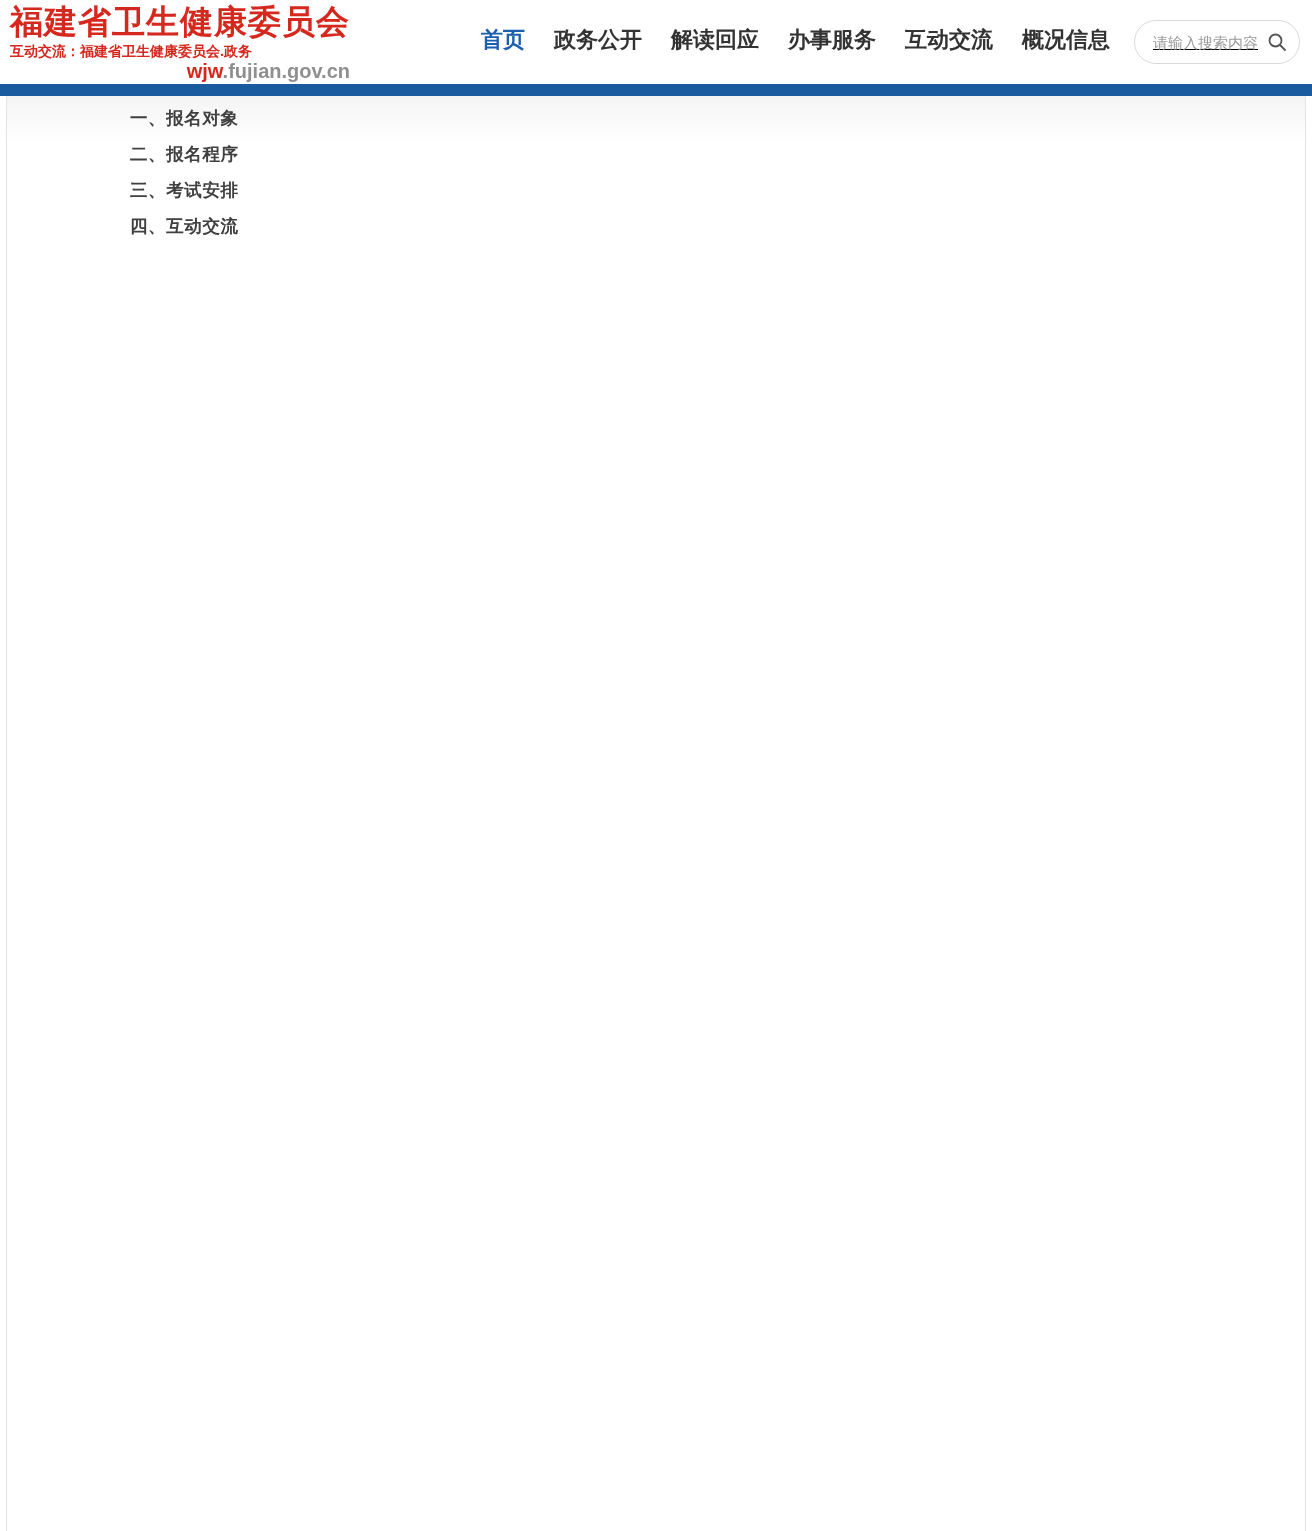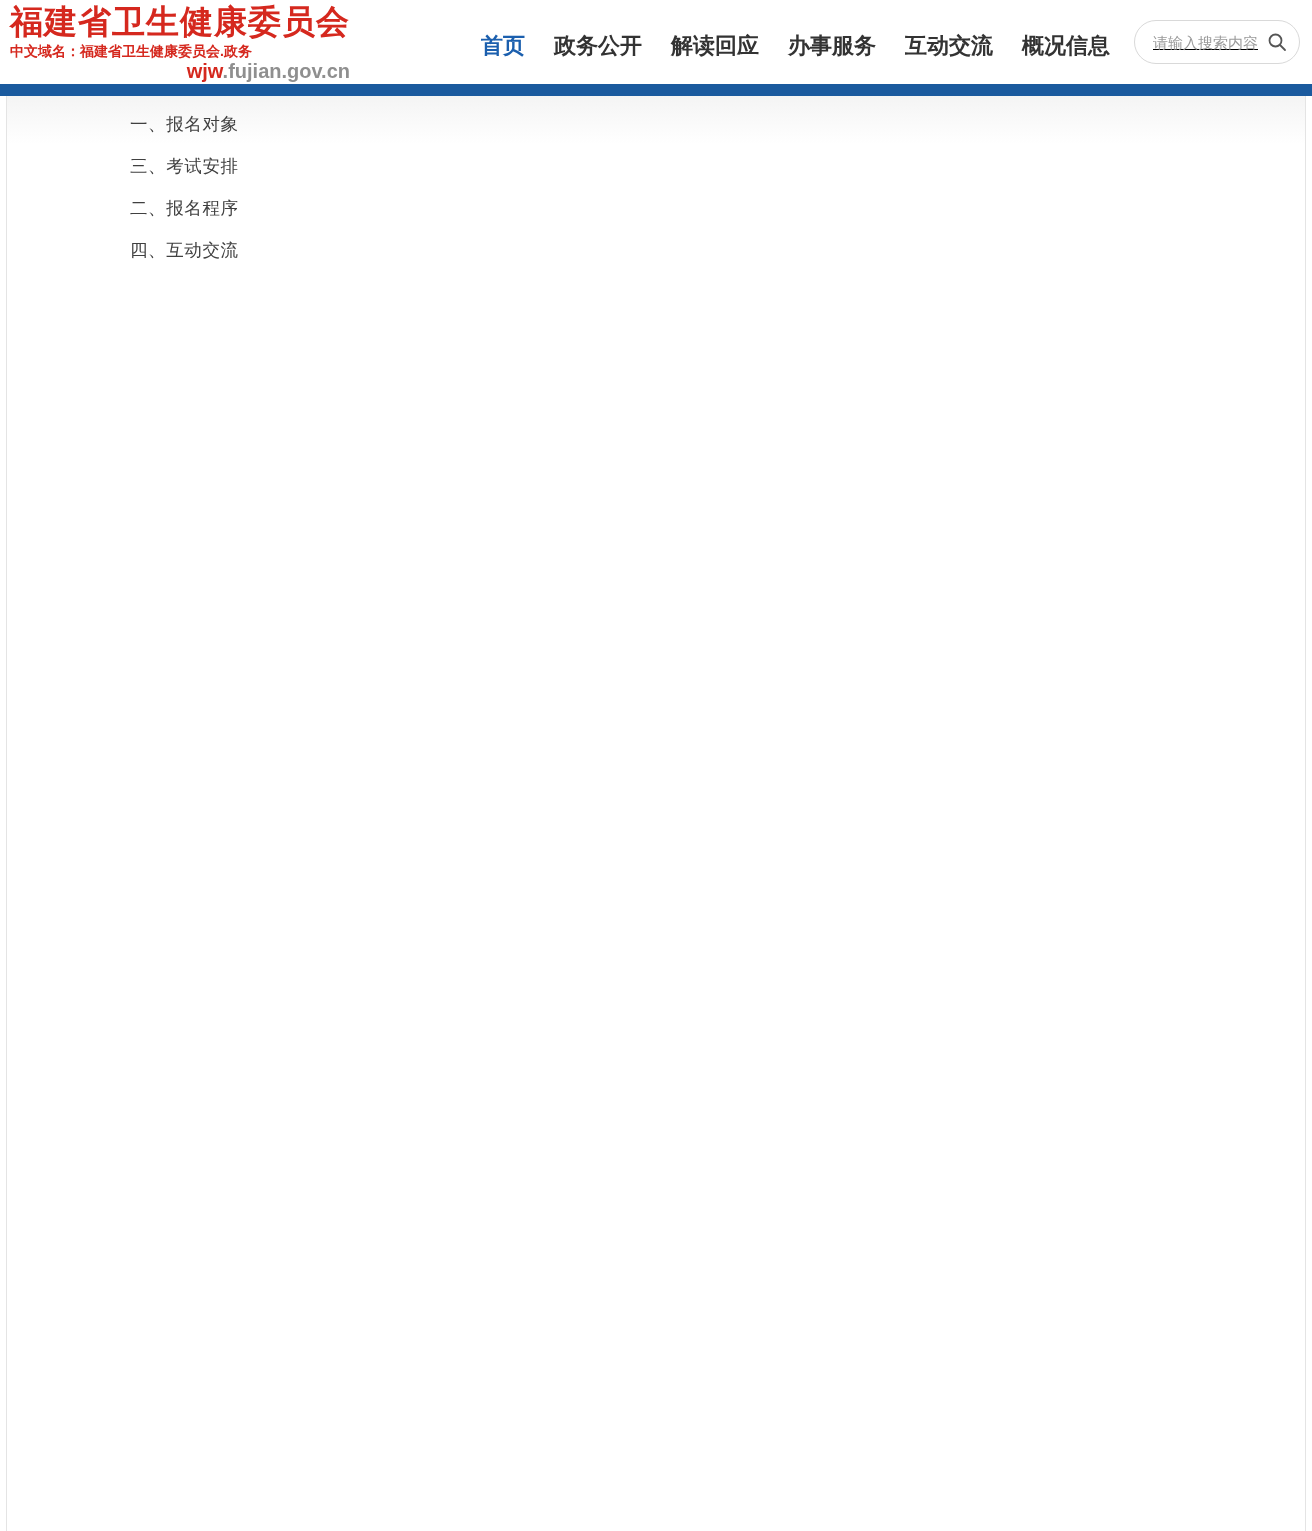--- a/index.html
+++ b/index.html
@@ -13,21 +13,21 @@
   .logo-title{
     font-family:"DejaVu Serif",serif;font-weight:900;font-size:33px;
     color:#d5281e;letter-spacing:1px;line-height:38px;white-space:nowrap;
   }
   .logo-subtitle{
     font-size:14px;font-weight:bold;color:#d5281e;line-height:17px;margin-top:2px;white-space:nowrap;
   }
   .logo-domain{font-size:20px;font-weight:bold;color:#8f8f8f;line-height:23px;white-space:nowrap;text-align:right;}
   .logo-domain .prefix{color:#d5281e;}
   .nav{
-    position:absolute;left:481px;top:0;height:96px;
+    position:absolute;left:481px;top:0;height:84px;
     display:flex;align-items:center;gap:29px;padding-bottom:4px;box-sizing:border-box;
   }
   .nav-item{
     font-size:22px;font-weight:700;color:#333333;cursor:pointer;white-space:nowrap;
     line-height:26px;
   }
   .nav-item.active{color:#1b5fae;}
   .search{
     position:absolute;right:12px;top:20px;width:166px;height:44px;box-sizing:border-box;
     border:1px solid #d9d9d9;border-radius:22px;background:#fff;
@@ -45,31 +45,31 @@
   .content-wrap{
     margin:0 6px;border-left:1px solid #e4e4e4;border-right:1px solid #e4e4e4;
     background:linear-gradient(#f4f4f4,#ffffff 48px);
     min-height:1435px;box-sizing:border-box;
     padding:1px 82px 40px 88px;
   }
   .article{
     font-family:"DejaVu Serif",serif;color:#404040;
   }
   .article .section-heading{
-    font-size:17.5px;line-height:30px;font-weight:normal;margin:12px 0;
+    font-size:17.5px;line-height:30px;font-weight:bold;margin:6px 0;
     text-indent:2em;letter-spacing:0.6px;
   }
 </style>
 </head>
 <body>
 
 <div class="header">
   <div class="logo">
     <div class="logo-title">福建省卫生健康委员会</div>
-    <div class="logo-subtitle">中文域名：福建省卫生健康委员会.政务</div>
+    <div class="logo-subtitle">互动交流：福建省卫生健康委员会.政务</div>
     <div class="logo-domain"><span class="prefix">wjw</span><span>.fujian.gov.cn</span></div>
   </div>
 
   <nav class="nav" id="main-nav">
       <div class="nav-item active">首页</div>
       <div class="nav-item">政务公开</div>
       <div class="nav-item">解读回应</div>
       <div class="nav-item">办事服务</div>
       <div class="nav-item">互动交流</div>
       <div class="nav-item">概况信息</div>
@@ -86,17 +86,17 @@
       </span>
     </button>
   </div>
 </div>
 
 <div class="divider"></div>
 
 <div class="content-wrap">
   <div class="article" id="article">
       <div class="section-heading">一、报名对象</div>
+      <div class="section-heading">二、报名程序</div>
       <div class="section-heading">三、考试安排</div>
-      <div class="section-heading">二、报名程序</div>
       <div class="section-heading">四、互动交流</div>
     </div>
 </div>
 
 </body></html>

